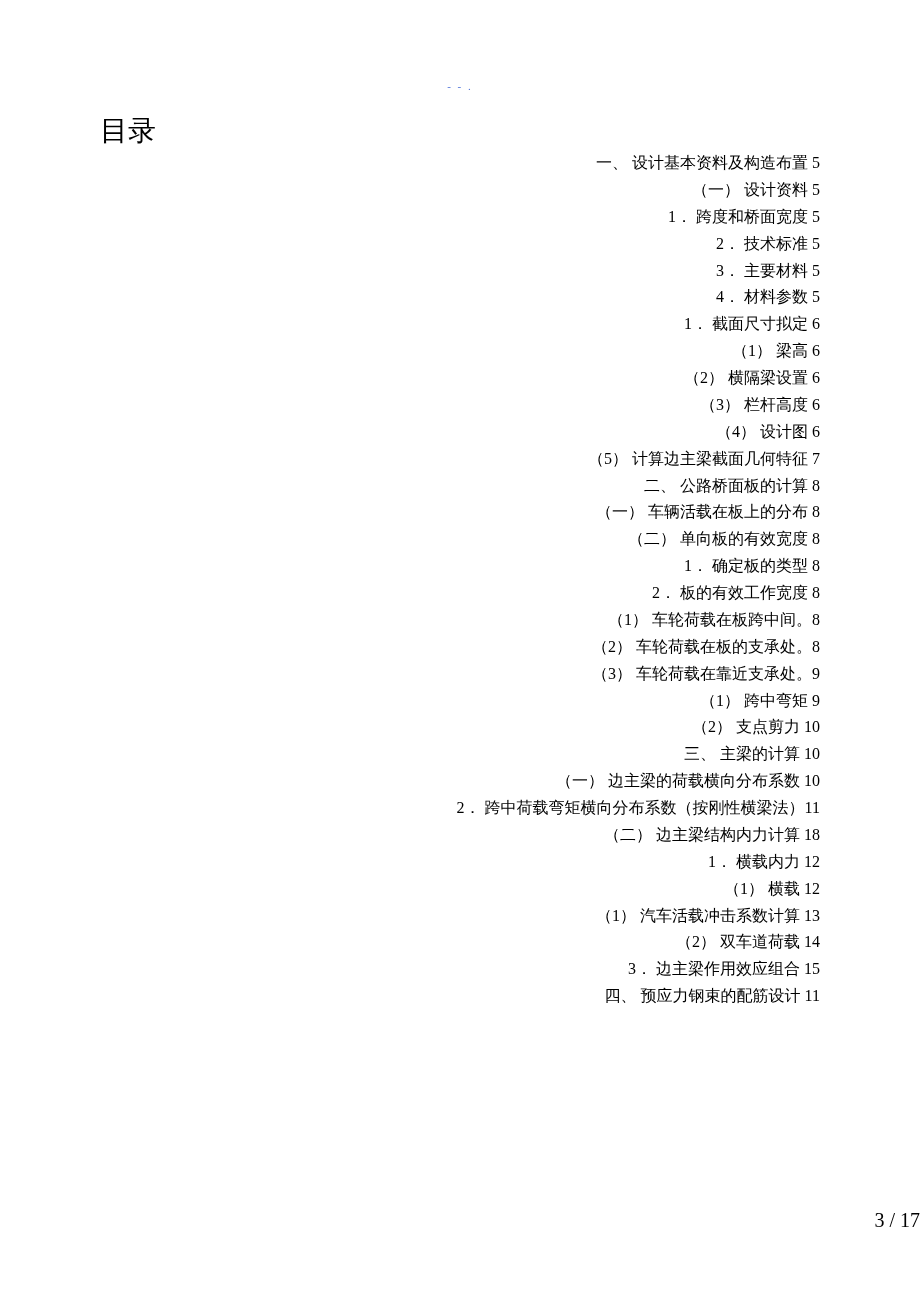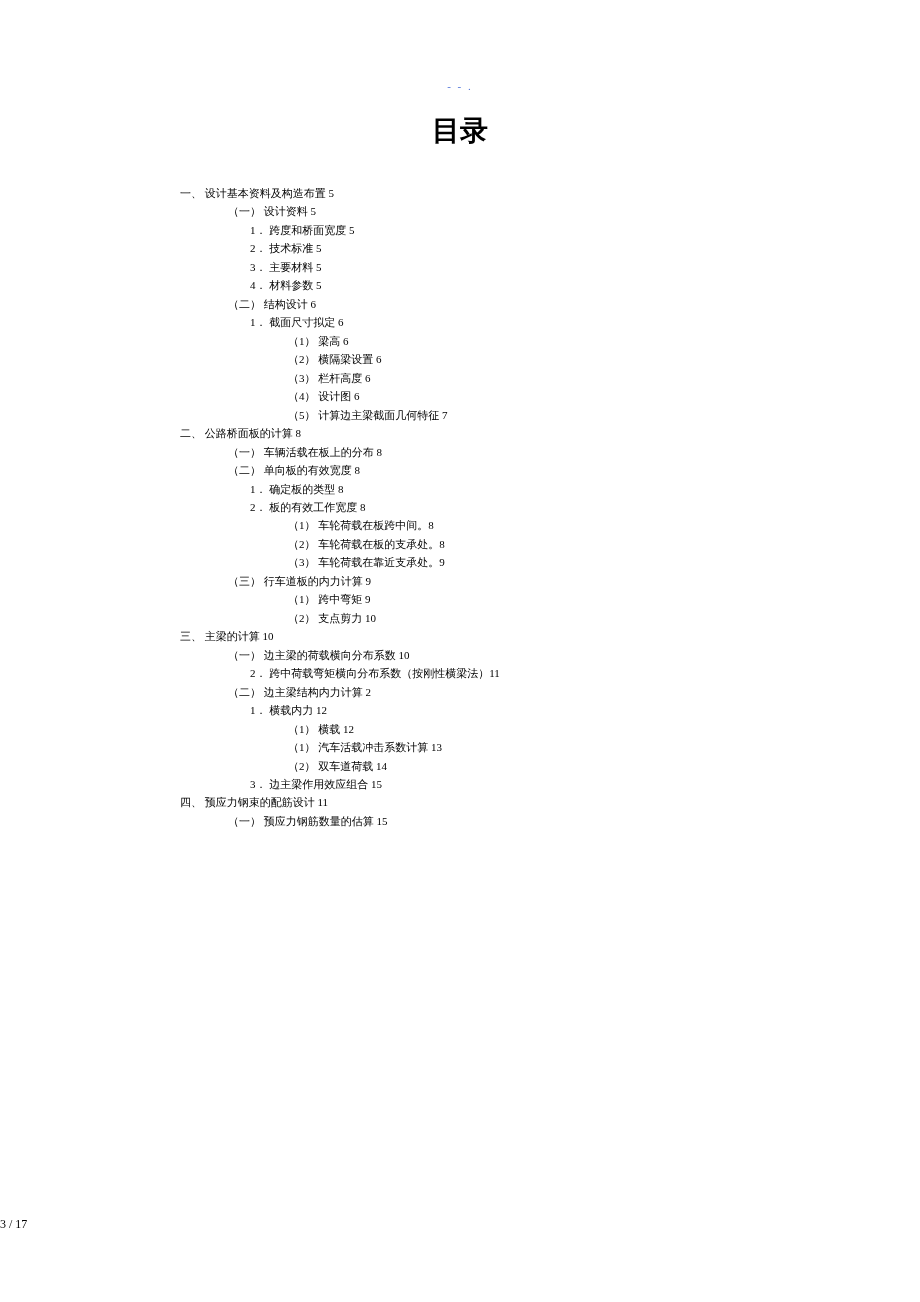--- a/index.html
+++ b/index.html
@@ -16,81 +16,79 @@
     padding: 80px 100px 0 100px;
   }
   .watermark {
     text-align: center;
     font-size: 11px;
     color: #4a6fd8;
     letter-spacing: 2px;
     margin-bottom: 20px;
   }
   .title {
-    text-align: center;
+    text-align: left;
     font-size: 28px;
-    font-weight: bold;
-    margin-bottom: 34px;
+    font-weight: normal;
+    margin-bottom: 0;
   }
   .toc {
-    font-size: 11px;
+    font-size: 16px;
     line-height: 1.68;
     padding-left: 80px;
+    text-align: right;
   }
   .l1 { margin-left: 0px; }
   .l2 { margin-left: 48px; }
   .l3 { margin-left: 70px; }
   .l4 { margin-left: 108px; }
   .page-number {
     position: absolute;
     bottom: 70px;
     left: 0;
     right: 0;
-    text-align: left;
-    font-size: 12px;
+    text-align: right;
+    font-size: 20px;
   }
 </style>
 </head>
 <body>
 
 <div class="page">
   <div class="watermark">- - .</div>
   <div class="title">目录</div>
   <div class="toc" id="toc-container">
       <div class="l1">一、 设计基本资料及构造布置 5</div>
       <div class="l2">（一） 设计资料 5</div>
       <div class="l3">1． 跨度和桥面宽度 5</div>
       <div class="l3">2． 技术标准 5</div>
       <div class="l3">3． 主要材料 5</div>
       <div class="l3">4． 材料参数 5</div>
-      <div class="l2">（二） 结构设计 6</div>
       <div class="l3">1． 截面尺寸拟定 6</div>
       <div class="l4">（1） 梁高 6</div>
       <div class="l4">（2） 横隔梁设置 6</div>
       <div class="l4">（3） 栏杆高度 6</div>
       <div class="l4">（4） 设计图 6</div>
       <div class="l4">（5） 计算边主梁截面几何特征 7</div>
       <div class="l1">二、 公路桥面板的计算 8</div>
       <div class="l2">（一） 车辆活载在板上的分布 8</div>
       <div class="l2">（二） 单向板的有效宽度 8</div>
       <div class="l3">1． 确定板的类型 8</div>
       <div class="l3">2． 板的有效工作宽度 8</div>
       <div class="l4">（1） 车轮荷载在板跨中间。8</div>
       <div class="l4">（2） 车轮荷载在板的支承处。8</div>
       <div class="l4">（3） 车轮荷载在靠近支承处。9</div>
-      <div class="l2">（三） 行车道板的内力计算 9</div>
       <div class="l4">（1） 跨中弯矩 9</div>
       <div class="l4">（2） 支点剪力 10</div>
       <div class="l1">三、 主梁的计算 10</div>
       <div class="l2">（一） 边主梁的荷载横向分布系数 10</div>
       <div class="l3">2． 跨中荷载弯矩横向分布系数（按刚性横梁法）11</div>
-      <div class="l2">（二） 边主梁结构内力计算 2</div>
+      <div class="l2">（二） 边主梁结构内力计算 18</div>
       <div class="l3">1． 横载内力 12</div>
       <div class="l4">（1） 横载 12</div>
       <div class="l4">（1） 汽车活载冲击系数计算 13</div>
       <div class="l4">（2） 双车道荷载 14</div>
       <div class="l3">3． 边主梁作用效应组合 15</div>
       <div class="l1">四、 预应力钢束的配筋设计 11</div>
-      <div class="l2">（一） 预应力钢筋数量的估算 15</div>
     </div>
 </div>
 
 <div class="page-number">3 / 17</div>
 
 </body></html>

